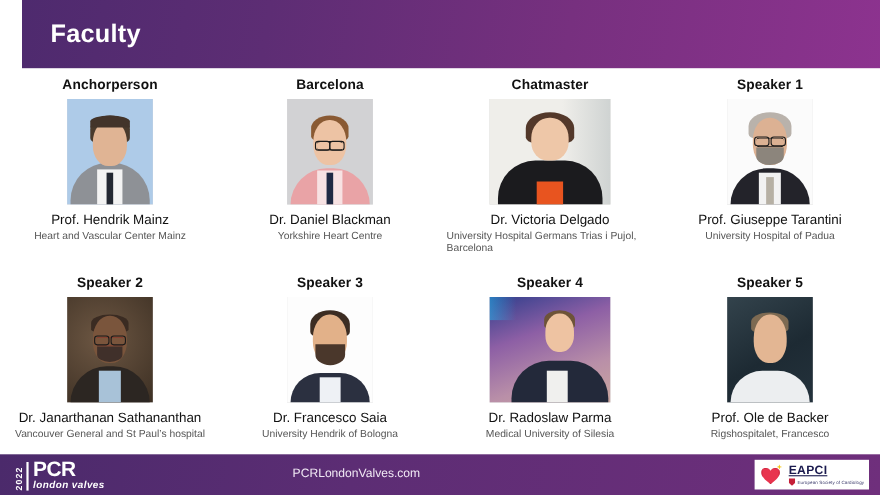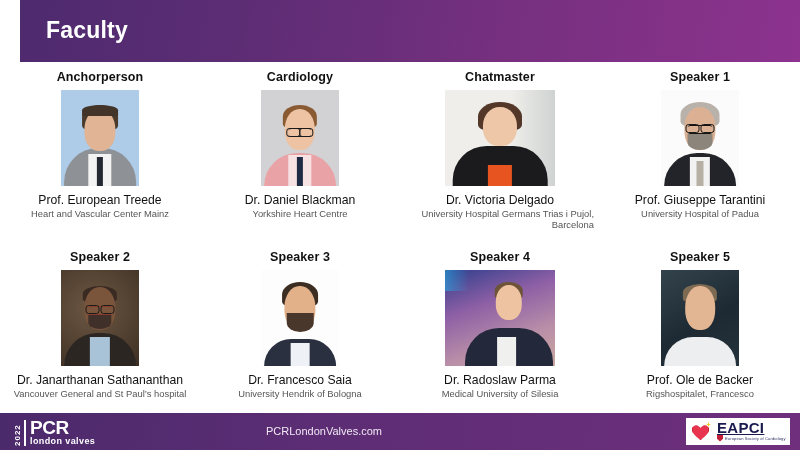--- a/index.html
+++ b/index.html
@@ -36,21 +36,21 @@
     width:78px;height:96px;overflow:hidden;position:relative;
     background:#dcdcdc;
   }
   .photo.wide{width:110px;}
   .name{
     font-size:12.2px;color:#111111;margin-top:7px;
     line-height:14px;text-align:center;white-space:nowrap;
   }
   .affil{
     font-size:9.4px;color:#555555;line-height:11.4px;
-    text-align:right;max-width:188px;margin-top:1px;
+    text-align:left;max-width:188px;margin-top:1px;
   }
 
   
   .bg{position:absolute;left:0;top:0;width:100%;height:100%;}
   .body-sh{position:absolute;left:50%;transform:translateX(-50%);bottom:0;
            width:92%;height:40%;border-radius:34px 34px 0 0;}
   .shirt{position:absolute;left:50%;transform:translateX(-50%);bottom:0;
          width:30%;height:34%;}
   .tie{position:absolute;left:50%;transform:translateX(-50%);bottom:0;
        width:8%;height:30%;}
@@ -74,39 +74,39 @@
   }
   #logo{position:absolute;left:14px;top:5px;height:28px;display:flex;align-items:flex-end;}
   #logo-year{
     writing-mode:vertical-rl;transform:rotate(180deg);
     font-size:8px;font-weight:bold;color:#ffffff;letter-spacing:1px;
     line-height:8px;height:26px;display:flex;align-items:center;
   }
   #logo-divider{width:2px;height:26px;background:#ffffff;margin:0 4px 0 2px;}
   #logo-text{display:flex;flex-direction:column;justify-content:center;}
   #logo-pcr{font-size:19px;font-weight:bold;color:#ffffff;line-height:17px;letter-spacing:-.5px;}
-  #logo-sub{font-size:9px;font-weight:bold;color:#ffffff;line-height:10px;letter-spacing:.4px;}
+  #logo-sub{font-size:9px;font-style:italic;font-weight:bold;color:#ffffff;line-height:10px;letter-spacing:.4px;}
   #footer-url{
     position:absolute;left:0;top:12px;width:648px;text-align:center;
     font-size:11px;color:#f0e8f4;
   }
   #eapci{
     position:absolute;right:10px;top:5px;width:104px;height:27px;
     background:#ffffff;display:flex;align-items:center;padding:0 5px;box-sizing:border-box;
   }
   #eapci-heart{position:relative;width:21px;height:19px;flex:none;margin-right:5px;}
   #eapci-heart .h{
     position:absolute;left:1px;top:3px;width:17px;height:15px;background:#e8344e;
     border:1.6px solid #c41f38;box-sizing:border-box;
     clip-path:path("M8.5 15 C 2 10.5, 0 7, 0 4.5 C 0 1.8, 2 0.4, 4.2 0.4 C 6 0.4, 7.6 1.4, 8.5 2.9 C 9.4 1.4, 11 0.4, 12.8 0.4 C 15 0.4, 17 1.8, 17 4.5 C 17 7, 15 10.5, 8.5 15 Z");
   }
   #eapci-heart .spark{position:absolute;right:1px;top:0;width:5px;height:5px;background:#f5c518;
     clip-path:polygon(50% 0,62% 38%,100% 50%,62% 62%,50% 100%,38% 62%,0 50%,38% 38%);}
   #eapci-text{display:flex;flex-direction:column;justify-content:center;}
-  #eapci-name{font-size:15px;font-weight:bold;color:#1a1a4e;line-height:12px;letter-spacing:.3px;text-decoration:underline;}
+  #eapci-name{font-size:11px;font-weight:bold;color:#1a1a4e;line-height:12px;letter-spacing:.3px;text-decoration:underline;}
   #eapci-sub-row{display:flex;align-items:center;margin-top:1px;}
   #eapci-shield{width:6px;height:7px;background:#c41f38;margin-right:2px;
     clip-path:polygon(0 0,100% 0,100% 62%,50% 100%,0 62%);}
   #eapci-sub{font-size:4.1px;color:#333366;line-height:5px;letter-spacing:.1px;white-space:nowrap;}
 </style>
 </head>
 <body>
 
 <div id="header">
   <div id="header-title">Faculty</div>
@@ -118,26 +118,26 @@
     <div class="role">Anchorperson</div>
     <div class="photo">
       <div class="bg" style="background:#aecbe8"></div>
       <div class="body-sh" style="background:#8e9196"></div>
       <div class="shirt" style="background:#f3f3f3;bottom:0;height:33%"></div>
       <div class="tie" style="background:#232832"></div>
       <div class="hair" style="width:46%;height:26%;top:16%;background:#4a3a2c"></div>
       <div class="head" style="width:40%;height:44%;top:20%;background:#e0b494"></div>
       <div class="hair" style="width:46%;height:11%;top:16%;background:#43342a;border-radius:50% 50% 0 0"></div>
     </div>
-    <div class="name">Prof. European Treede</div>
+    <div class="name">Prof. Hendrik Mainz</div>
     <div class="affil">Heart and Vascular Center Mainz</div>
   </div>
 
   <div class="cell">
-    <div class="role">Cardiology</div>
+    <div class="role">Barcelona</div>
     <div class="photo">
       <div class="bg" style="background:#d2d2d4"></div>
       <div class="body-sh" style="background:#e9a3a6;height:34%"></div>
       <div class="shirt" style="background:#f7e2e3;height:32%"></div>
       <div class="tie" style="background:#1f2a44"></div>
       <div class="hair" style="width:44%;height:24%;top:16%;background:#8a5a33"></div>
       <div class="head" style="width:39%;height:43%;top:20%;background:#edc3a4"></div>
       <div class="glasses" style="top:40%;width:30%"></div>
     </div>
     <div class="name">Dr.  Daniel Blackman</div>

